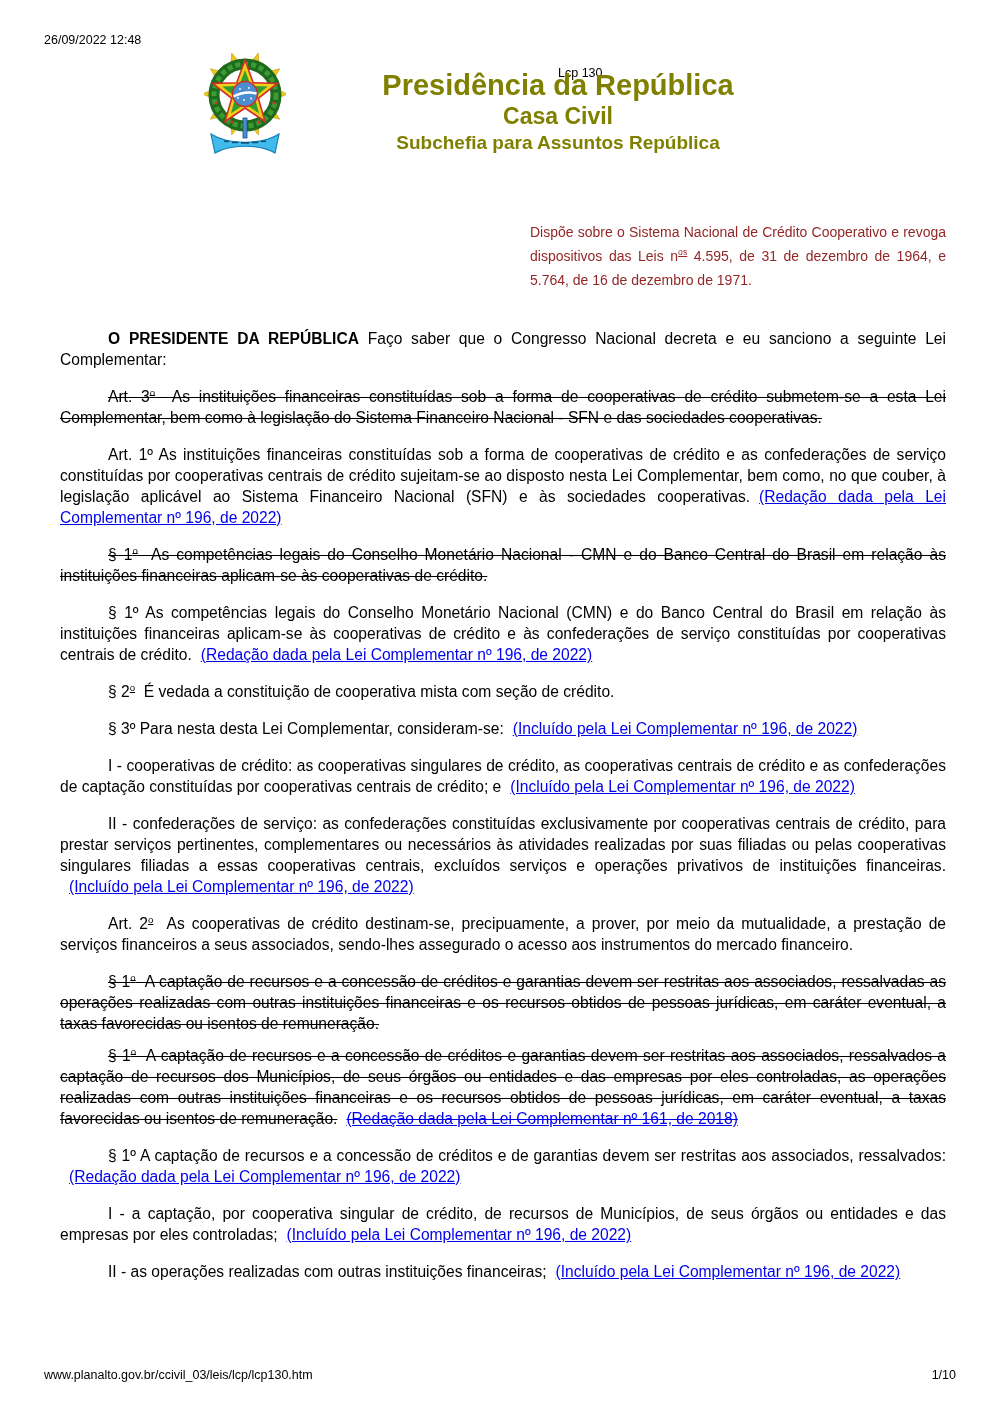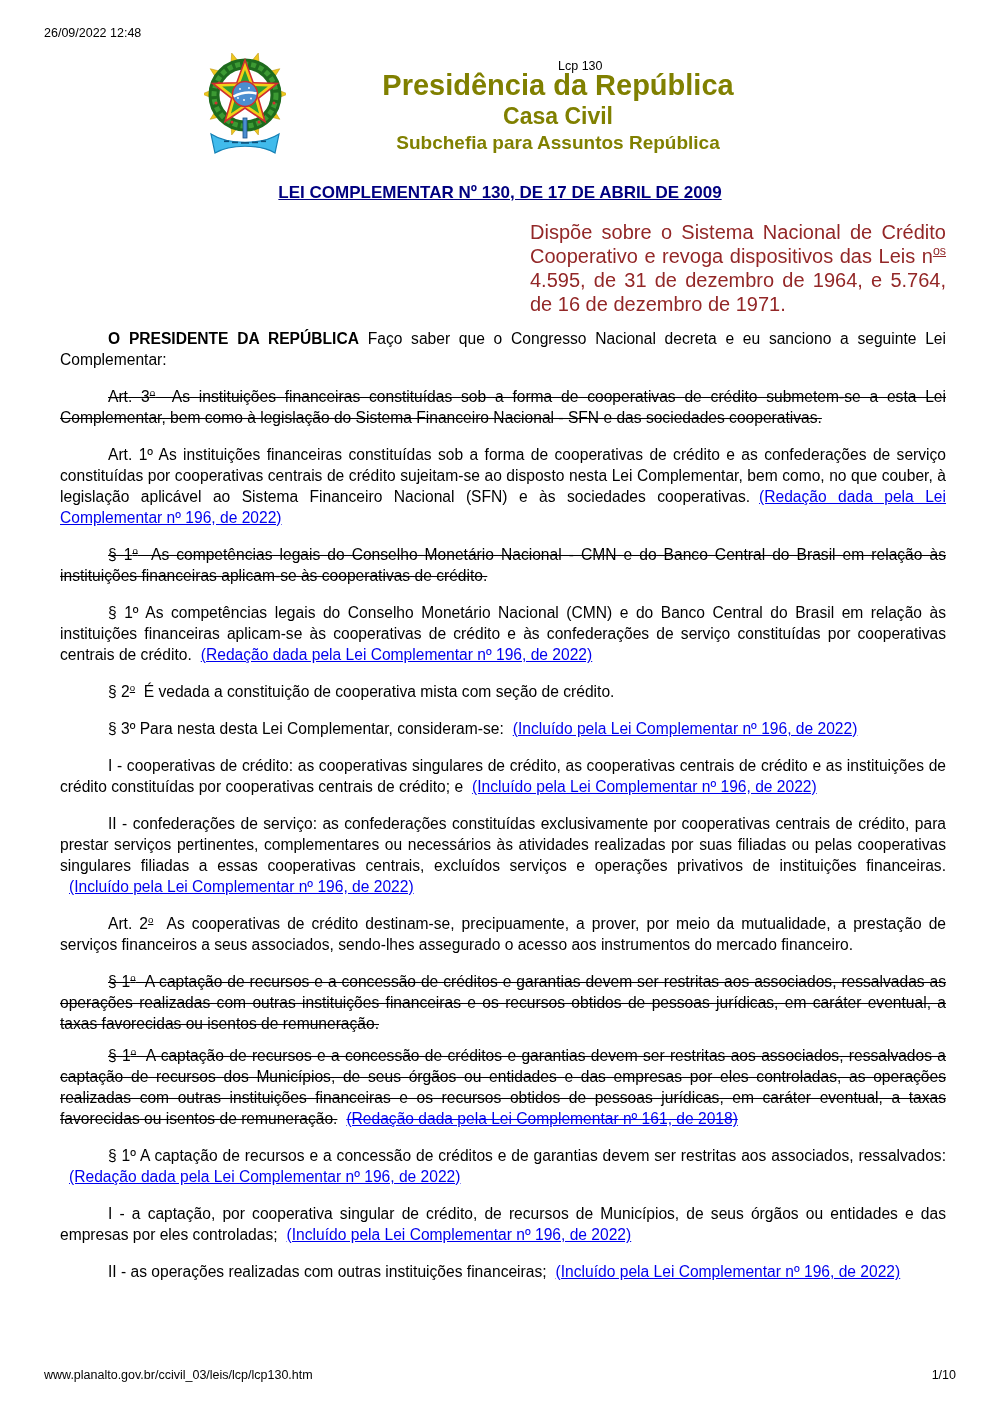--- a/index.html
+++ b/index.html
@@ -3,41 +3,41 @@
 <meta charset="utf-8">
 <style>
   html,body { margin:0; padding:0; background:#ffffff; }
   .page {
     position:relative; width:1000px; height:1415px; margin:0 auto;
     background:#ffffff; color:#000000; overflow:hidden;
     font-family:"Liberation Sans","DejaVu Sans",sans-serif;
   }
 
   
-  .meta-row { position:absolute; top:25px; left:44px; right:44px; font-size:12.5px; line-height:16px; }
+  .meta-row { position:absolute; top:32px; left:44px; right:44px; font-size:12.5px; line-height:16px; }
   .meta-ref { position:absolute; left:514px; top:0;margin-top:33px; }
   .footer-row { position:absolute; bottom:32px; left:44px; right:44px; font-size:12.5px; line-height:16px;
                 display:flex; justify-content:space-between; }
 
   
   .brand { position:absolute; top:48px; left:0; width:1000px; height:118px; }
   .emblem { position:absolute; left:204px; top:0; width:82px; height:112px; }
   .brand-text { position:absolute; left:108px; top:20px; width:900px; text-align:center; color:#808000; font-weight:bold; }
   .brand-l1 { font-size:29px; line-height:34px; }
   .brand-l2 { font-size:23px; line-height:28px; }
   .brand-l3 { font-size:19px; line-height:26px; }
 
   
   .law-title { position:absolute; top:183px; left:0; width:1000px; text-align:center;
                font-size:17px; font-weight:bold; color:#000080; }
   .law-title span { text-decoration:underline; }
 
   
   .ementa { position:absolute; top:220px; left:530px; width:416px;
-            text-align:justify; font-size:20px; line-height:24px; color:#932727; }
+            text-align:justify; font-size:14px; line-height:24px; color:#932727; }
 
   
   .body-text { position:absolute; top:317px; left:60px; width:886px;
                text-align:justify; font-size:15.6px; line-height:21px; }
   .body-text p { margin:11px 0 16px 0; text-indent:48px; }
   .body-text p.tight { margin-bottom:0; }
 
   .strike { text-decoration:line-through; }
   sup.ord { font-size:62%; line-height:0; }
   sup.ord u { text-decoration:underline; }
@@ -97,23 +97,20 @@
         <rect x="57" y="92.5" width="5" height="1.6"></rect>
       </g>
     </svg>
     <div class="brand-text">
       <div class="brand-l1">Presidência da República</div>
       <div class="brand-l2">Casa Civil</div>
       <div class="brand-l3">Subchefia para Assuntos República</div>
     </div>
   </div>
 
-  <div class="law-title">
-    <span>LEI COMPLEMENTAR Nº 130, DE 17 DE ABRIL DE 2009</span>
-  </div>
 
   <div class="ementa">
     <span>Dispõe sobre o Sistema Nacional de Crédito Cooperativo e revoga dispositivos das Leis n</span><sup class="ord"><u>os</u></sup><span> 4.595, de 31 de dezembro de 1964, e 5.764, de 16 de dezembro de 1971.</span>
   </div>
 
   <div class="body-text">
 
     <p><b>O PRESIDENTE DA REPÚBLICA</b><span> Faço saber que o Congresso Nacional decreta e eu sanciono a seguinte Lei Complementar:</span></p>
 
     <p><span class="strike"><span>Art. 3</span><sup class="ord"><u>o</u></sup><span>&nbsp; As instituições financeiras constituídas sob a forma de cooperativas de crédito submetem-se a esta Lei Complementar, bem como à legislação do Sistema Financeiro Nacional - SFN e das sociedades cooperativas.</span></span></p>
@@ -121,21 +118,21 @@
     <p><span>Art. 1º As instituições financeiras constituídas sob a forma de cooperativas de crédito e as confederações de serviço constituídas por cooperativas centrais de crédito sujeitam-se ao disposto nesta Lei Complementar, bem como, no que couber, à legislação aplicável ao Sistema Financeiro Nacional (SFN) e às sociedades cooperativas.</span><a class="doc-link">(Redação dada pela Lei Complementar nº 196, de 2022)</a></p>
 
     <p><span class="strike"><span>§ 1</span><sup class="ord"><u>o</u></sup><span>&nbsp; As competências legais do Conselho Monetário Nacional - CMN e do Banco Central do Brasil em relação às instituições financeiras aplicam-se às cooperativas de crédito.</span></span></p>
 
     <p><span>§ 1º As competências legais do Conselho Monetário Nacional (CMN) e do Banco Central do Brasil em relação às instituições financeiras aplicam-se às cooperativas de crédito e às confederações de serviço constituídas por cooperativas centrais de crédito.</span><a class="doc-link">(Redação dada pela Lei Complementar nº 196, de 2022)</a></p>
 
     <p><span>§ 2</span><sup class="ord"><u>o</u></sup><span>&nbsp; É vedada a constituição de cooperativa mista com seção de crédito.</span></p>
 
     <p><span>§ 3º Para nesta desta Lei Complementar, consideram-se:</span><a class="doc-link">(Incluído pela Lei Complementar nº 196, de 2022)</a></p>
 
-    <p><span>I - cooperativas de crédito: as cooperativas singulares de crédito, as cooperativas centrais de crédito e as instituições de crédito constituídas por cooperativas centrais de crédito; e</span><a class="doc-link">(Incluído pela Lei Complementar nº 196, de 2022)</a></p>
+    <p><span>I - cooperativas de crédito: as cooperativas singulares de crédito, as cooperativas centrais de crédito e as confederações de captação constituídas por cooperativas centrais de crédito; e</span><a class="doc-link">(Incluído pela Lei Complementar nº 196, de 2022)</a></p>
 
     <p><span>II - confederações de serviço: as confederações constituídas exclusivamente por cooperativas centrais de crédito, para prestar serviços pertinentes, complementares ou necessários às atividades realizadas por suas filiadas ou pelas cooperativas singulares filiadas a essas cooperativas centrais, excluídos serviços e operações privativos de instituições financeiras.</span><a class="doc-link">(Incluído pela Lei Complementar nº 196, de 2022)</a></p>
 
     <p><span>Art. 2</span><sup class="ord"><u>o</u></sup><span>&nbsp; As cooperativas de crédito destinam-se, precipuamente, a prover, por meio da mutualidade, a prestação de serviços financeiros a seus associados, sendo-lhes assegurado o acesso aos instrumentos do mercado financeiro.</span></p>
 
     <p class="tight"><span class="strike"><span>§ 1</span><sup class="ord"><u>o</u></sup><span>&nbsp; A captação de recursos e a concessão de créditos e garantias devem ser restritas aos associados, ressalvadas as operações realizadas com outras instituições financeiras e os recursos obtidos de pessoas jurídicas, em caráter eventual, a taxas favorecidas ou isentos de remuneração.</span></span></p>
 
     <p><span class="strike"><span>§ 1</span><sup class="ord"><u>o</u></sup><span>&nbsp; A captação de recursos e a concessão de créditos e garantias devem ser restritas aos associados, ressalvados a captação de recursos dos Municípios, de seus órgãos ou entidades e das empresas por eles controladas, as operações realizadas com outras instituições financeiras e os recursos obtidos de pessoas jurídicas, em caráter eventual, a taxas favorecidas ou isentos de remuneração.</span></span><a class="doc-link strike">(Redação dada pela Lei Complementar nº 161, de 2018)</a></p>
 
     <p><span>§ 1º A captação de recursos e a concessão de créditos e de garantias devem ser restritas aos associados, ressalvados:</span><a class="doc-link">(Redação dada pela Lei Complementar nº 196, de 2022)</a></p>

